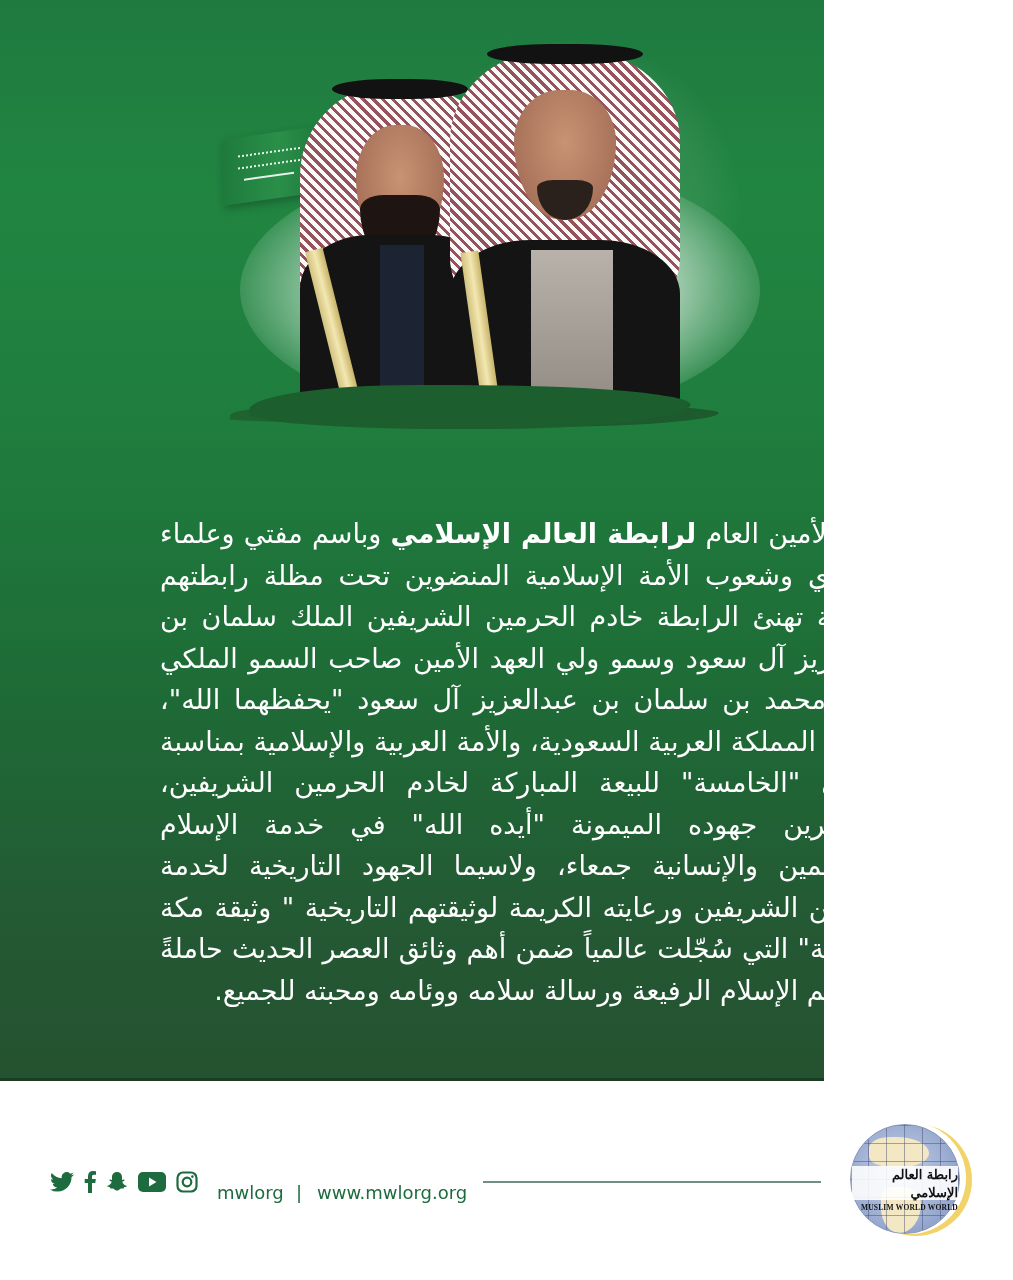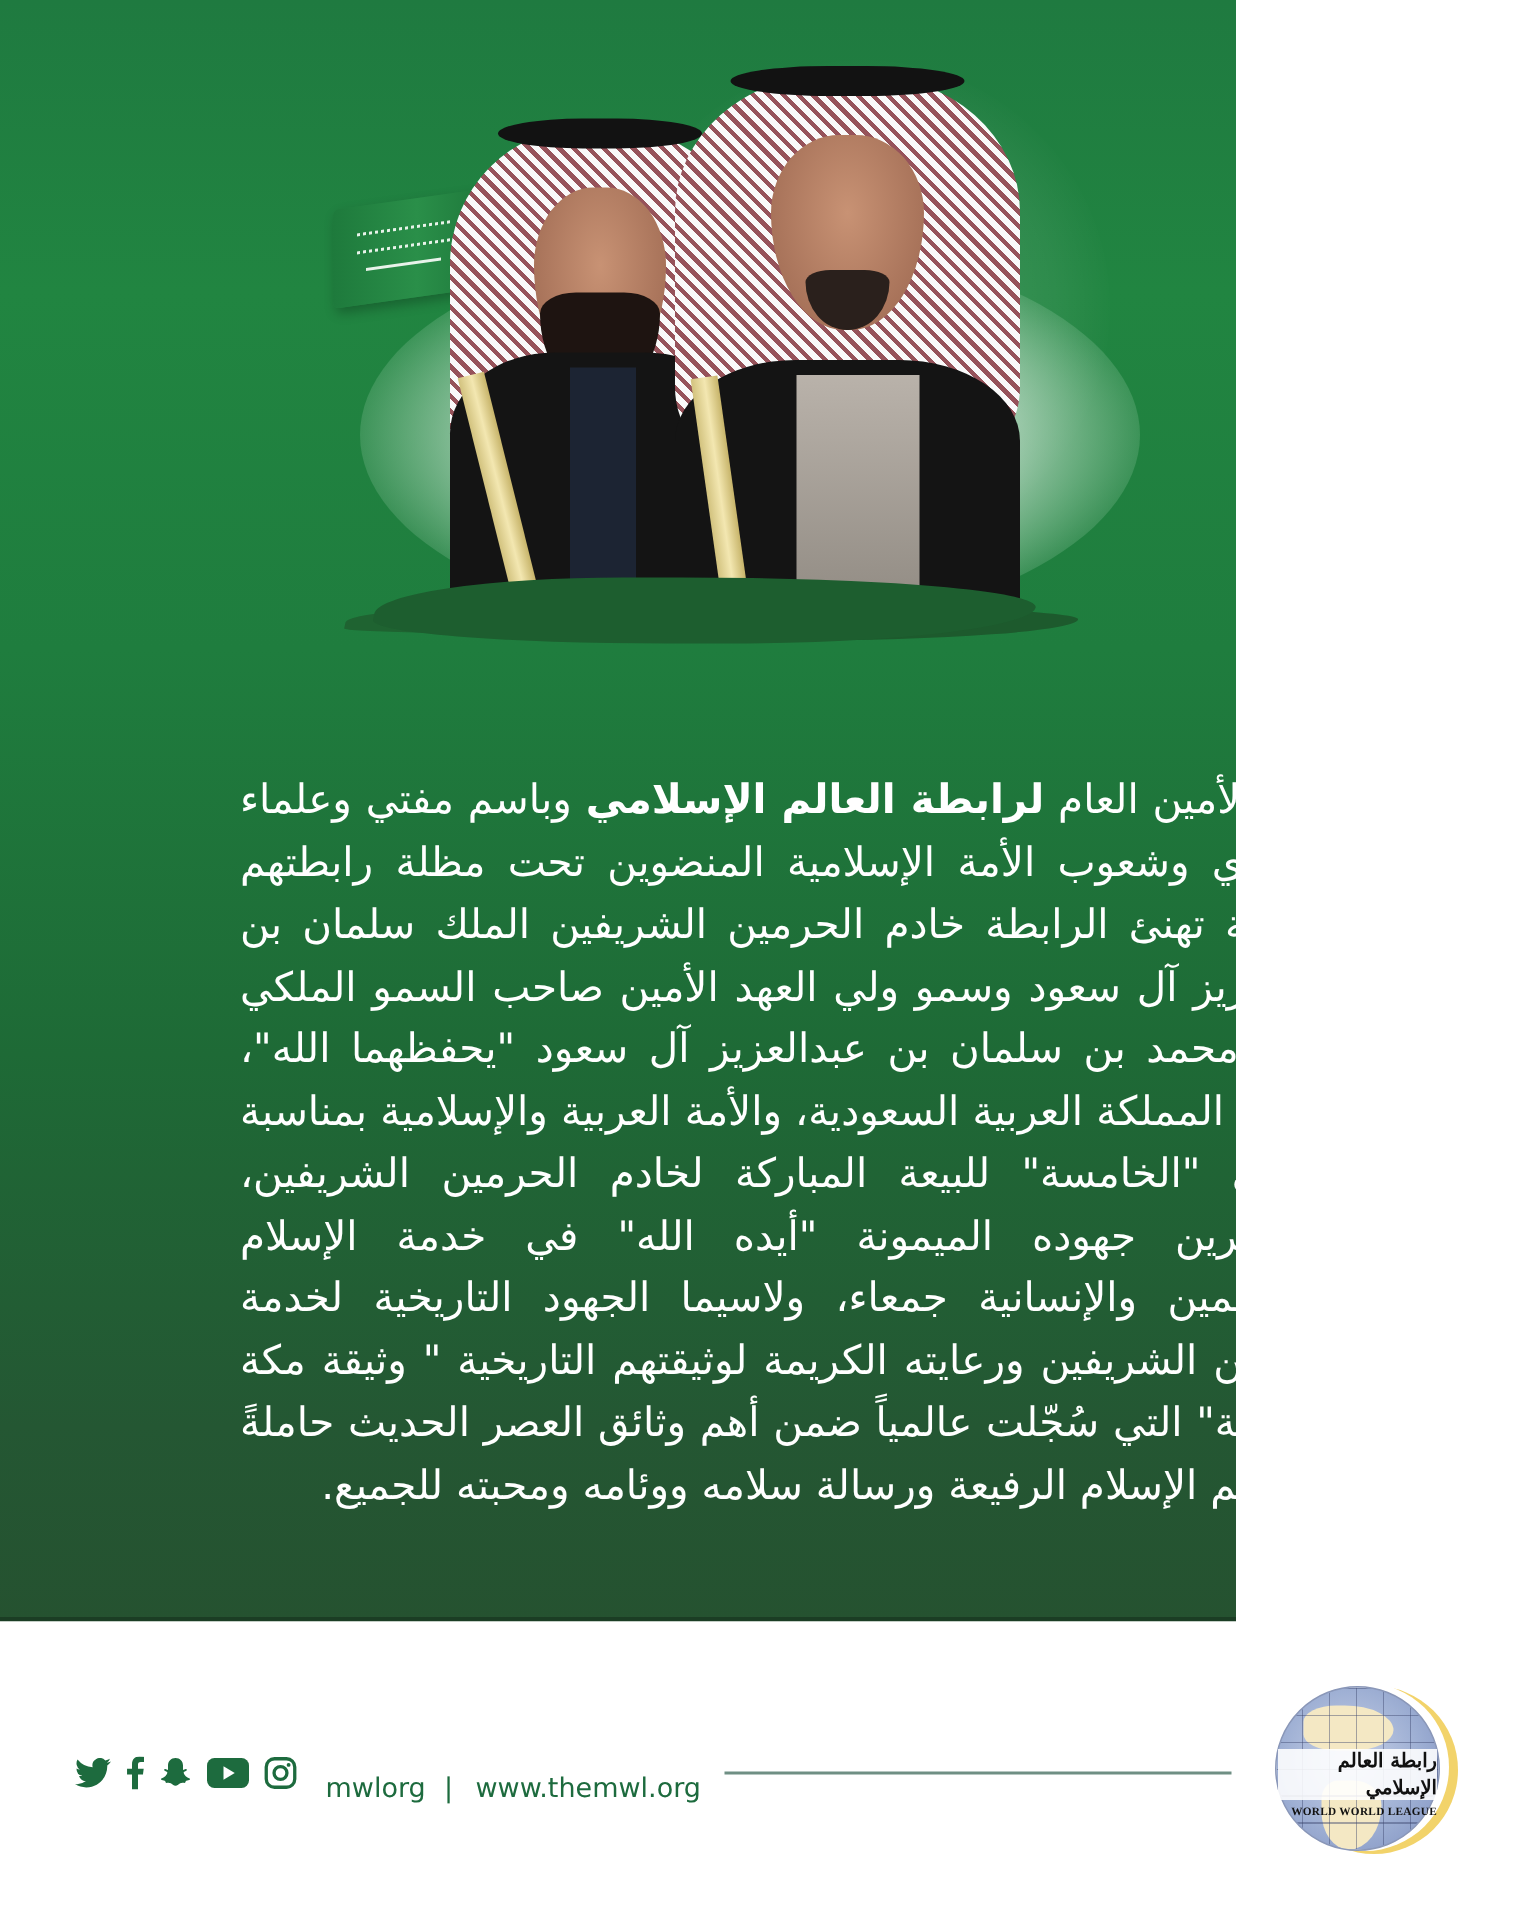--- a/index.html
+++ b/index.html
@@ -219,27 +219,27 @@
     <svg width="22" height="22" viewBox="0 0 22 22">
         <rect x="1.5" y="1.5" width="19" height="19" rx="5.5" fill="none" stroke="#1d6b3e" stroke-width="2.2"></rect>
         <circle cx="11" cy="11" r="4.3" fill="none" stroke="#1d6b3e" stroke-width="2.2"></circle>
         <circle cx="16.4" cy="5.6" r="1.3"></circle>
       </svg>
   </span>
 </div>
 
 <span class="handle">mwlorg</span>
 <span class="sep">|</span>
-<span class="url">www.themwl.org</span>
+<span class="url">www.mwlorg.org</span>
 <div class="divider"></div>
 
 <div class="logo">
   <div class="crescent"></div>
   <div class="globe">
     <div class="land1"></div>
     <div class="land2"></div>
     <div class="grid"></div>
   </div>
   <div class="logo-band">
     <span class="logo-ar">رابطة العالم الإسلامي</span>
-    <span class="logo-en">WORLD WORLD LEAGUE</span>
+    <span class="logo-en">MUSLIM WORLD WORLD</span>
   </div>
 </div>
 
 </body></html>

